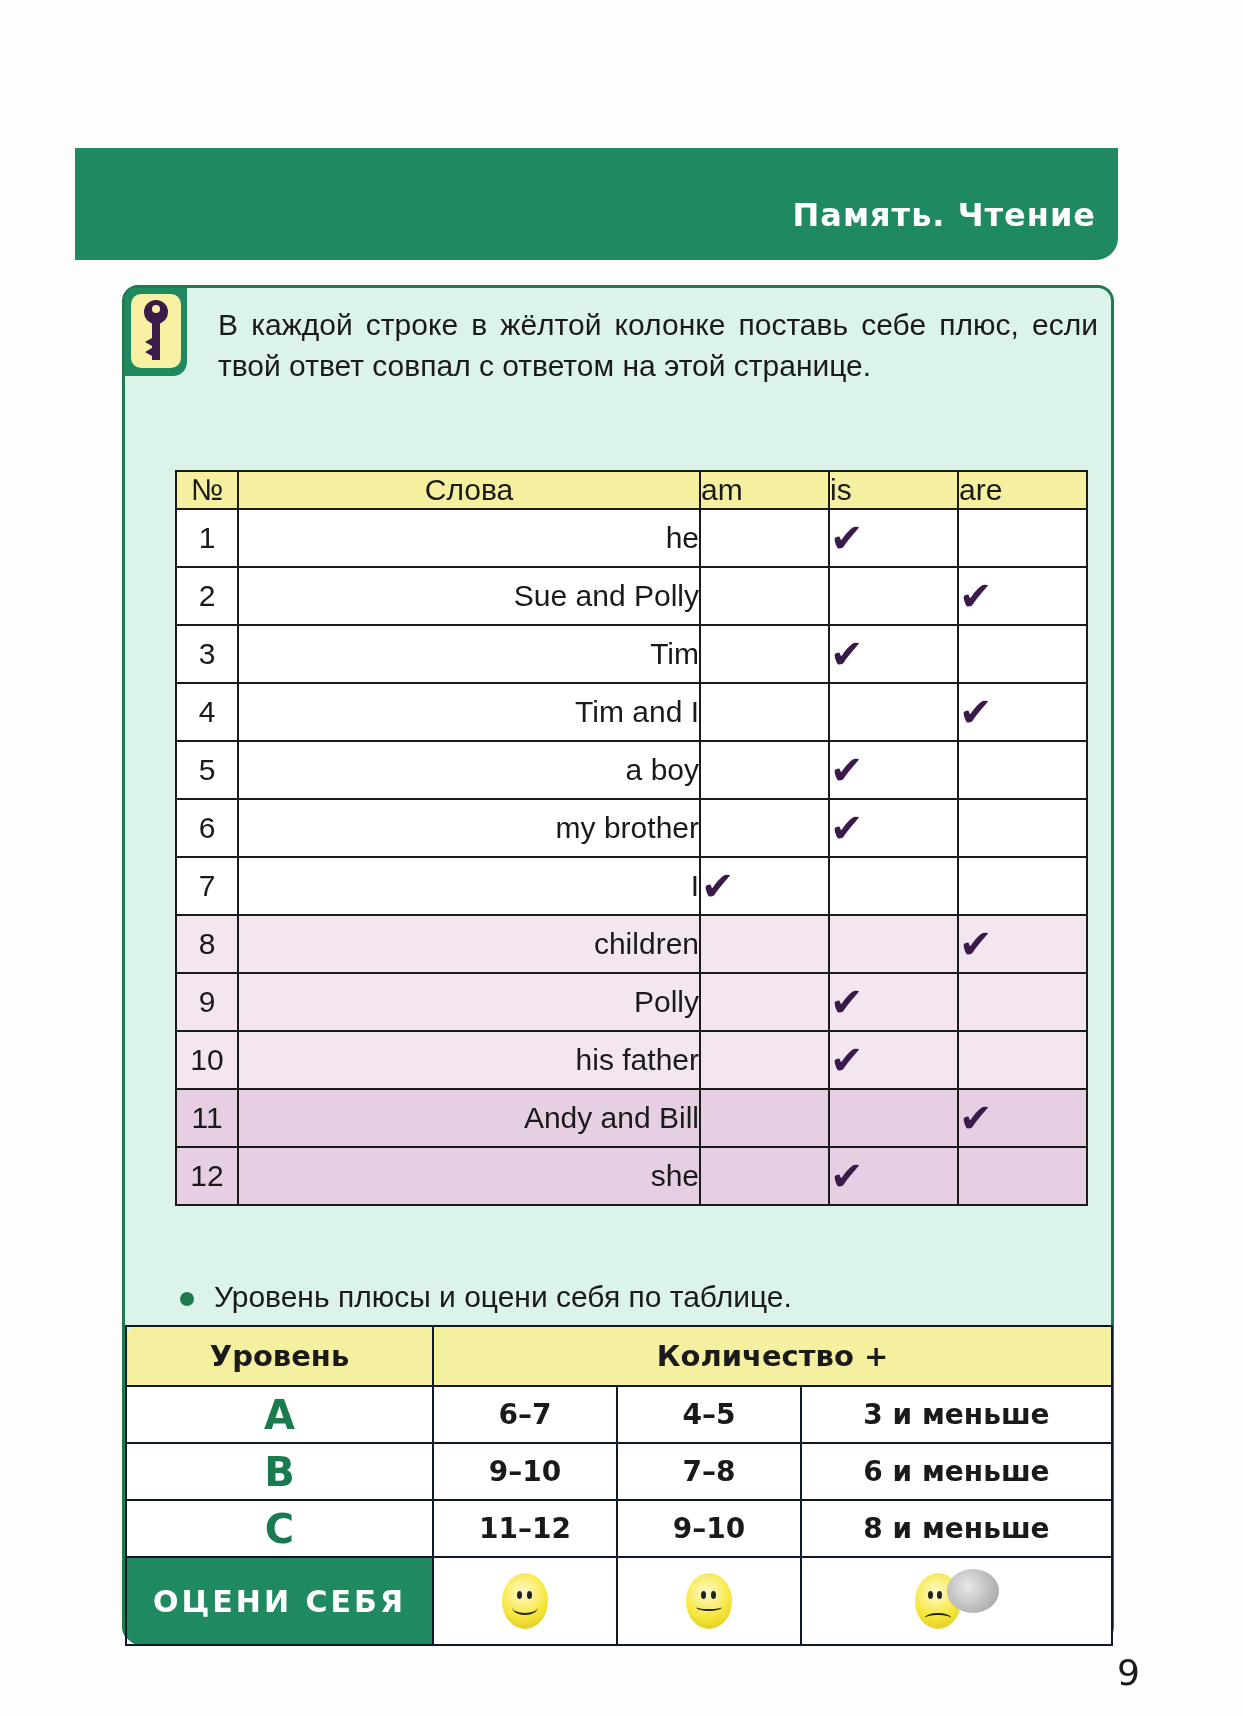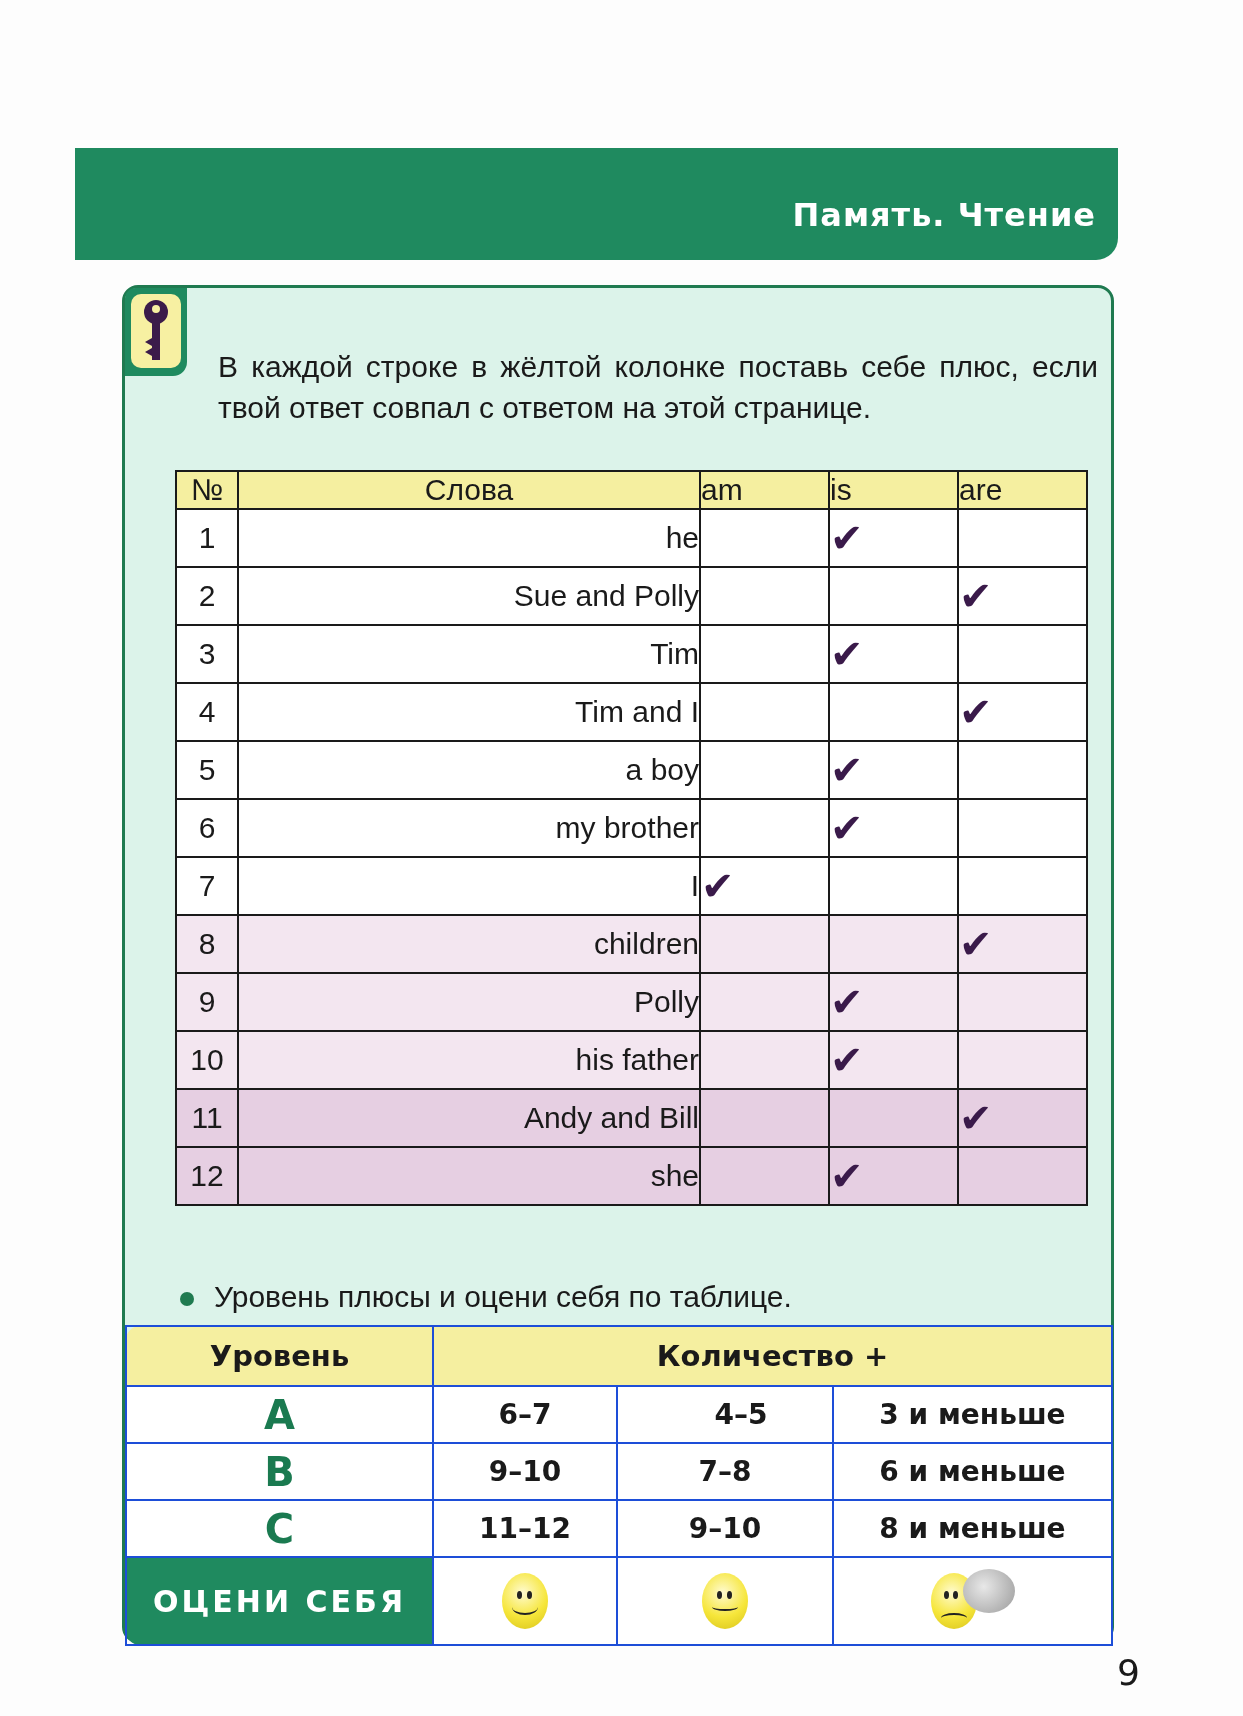--- a/index.html
+++ b/index.html
@@ -9,37 +9,37 @@
          background:#1f8a5f; border-radius:0 0 22px 0; }
   .header-title { position:absolute; right:22px; top:48px; color:#ffffff; font-family:"DejaVu Sans", sans-serif;
          font-weight:bold; font-size:32px; letter-spacing:1px; }
   .content-box { position:absolute; left:122px; top:285px; width:992px; height:1358px;
          background:#dcf3ea; border:3px solid #1f7a50; border-radius:16px; box-sizing:border-box; }
   .key-badge { position:absolute; left:125px; top:288px; width:62px; height:88px;
          background:#1f8a5f; border-radius:10px 0 14px 0; }
   .key-inner { position:absolute; left:6px; top:6px; width:50px; height:74px; background:#f7f0a2;
          border-radius:10px; }
   .instruction { position:absolute; left:218px; top:304px; width:880px; font-size:30px; line-height:41px;
-         text-align:justify; text-align-last:left; color:#1a1a1a;margin-top:42px; }
+         text-align:justify; text-align-last:left; color:#1a1a1a; }
   table.words { position:absolute; left:175px; top:470px; border-collapse:collapse; font-size:30px; }
   table.words td, table.words th { border:2px solid #1a1a1a; padding:0; height:56px; }
   table.words th { background:#f5efa0; height:36px; font-weight:normal; font-size:30px; }
   .c-num { width:60px; text-align:center; }
   .c-word { width:438px; text-align:right; padding-left:22px !important; }
   .c-chk { width:127px; text-align:left; }
   tr.row-white td { background:#ffffff; }
   tr.row-pink td { background:#f3e6f0; }
   tr.row-pink2 td { background:#e6cfe2; }
   .check { color:#3a1a4a; font-size:40px; font-weight:bold; font-family:"DejaVu Sans", sans-serif; }
   .bullet-line { position:absolute; left:180px; top:1280px; font-size:30px; }
   .bullet-dot { display:inline-block; width:14px; height:14px; background:#1f7a50; border-radius:50%;
          margin-right:20px; vertical-align:middle; }
   .rating { position:absolute; left:125px; top:1325px; width:988px; height:316px; border-collapse:collapse;
          font-family:"DejaVu Sans", sans-serif; }
-  .rating td { border:2px solid #1d4ed8; text-align:center; font-weight:bold; font-size:28px; padding:0; }
+  .rating td { border:2px solid #0f172a; text-align:center; font-weight:bold; font-size:28px; padding:0; }
   .rating tr.rh td { background:#f5efa0; height:58px; font-size:29px; }
   .rating tr.rr td { background:#fff; height:55px; }
   .rating tr.rs td { background:#fff; height:86px; }
   .lvl { color:#1a7a50; font-size:40px !important; }
   .rate-self { background:#1f8a5f !important; color:#ffffff; letter-spacing:3px; font-size:30px !important; }
   .smiley { display:inline-block; width:46px; height:56px; border-radius:50%;
          background:radial-gradient(circle at 45% 35%, #fffbd0 0%, #f6e63a 55%, #d7c21a 100%); position:relative; vertical-align:middle; }
   .smiley .eye { position:absolute; top:18px; width:5px; height:8px; background:#222; border-radius:50%; }
   .smiley .mouth { position:absolute; left:10px; top:26px; width:26px; height:14px;
          border-bottom:2px solid #222; border-radius:0 0 50% 50%; }
@@ -176,21 +176,21 @@
 
 <table class="rating">
   <tbody>
       <tr class="rh">
     <td style="width:305px;border-top-left-radius:14px;">Уровень</td>
     <td colspan="3">Количество +</td>
   </tr>
   <tr class="rr">
     <td class="lvl">A</td>
     <td style="width:182px;">6–7</td>
-    <td style="width:182px;padding-left:32px;">4–5</td>
+    <td style="width:182px;">4–5</td>
     <td>3  и  меньше</td>
   </tr>
   <tr class="rr">
     <td class="lvl">B</td>
     <td>9–10</td>
     <td>7–8</td>
     <td>6  и  меньше</td>
   </tr>
   <tr class="rr">
     <td class="lvl">C</td>

